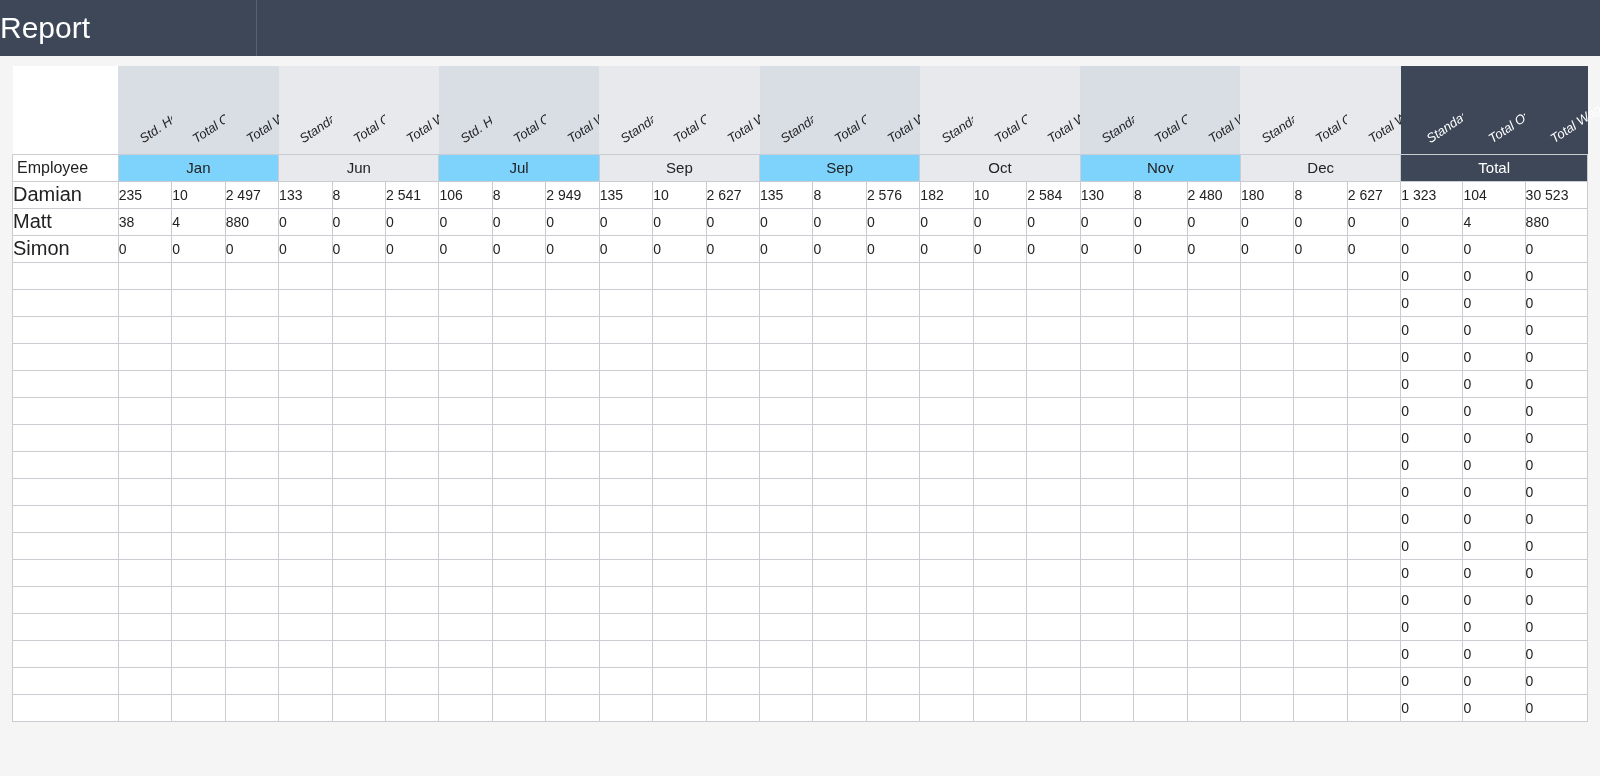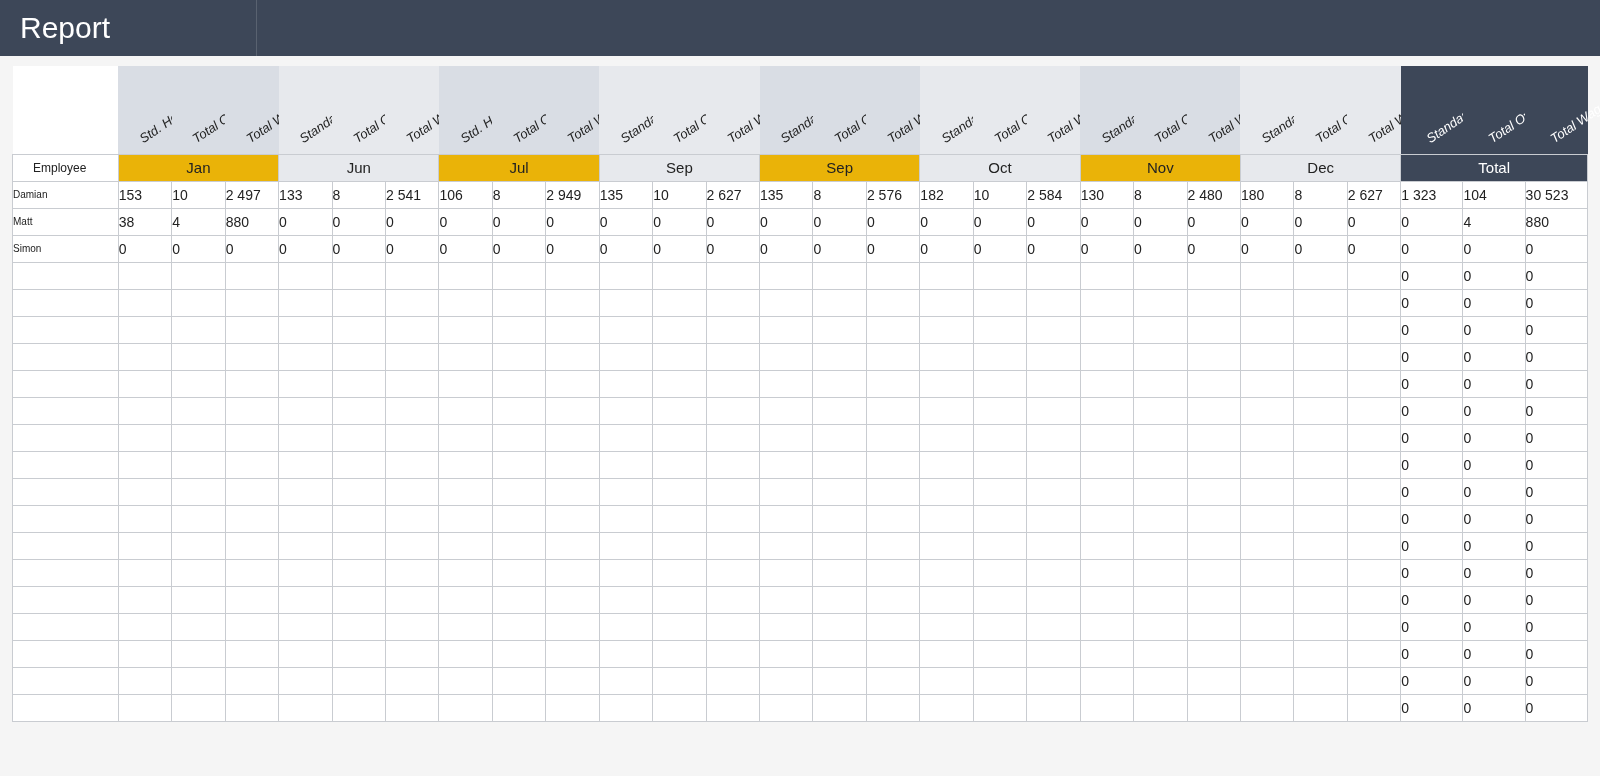--- a/index.html
+++ b/index.html
@@ -5,21 +5,20 @@
   * { box-sizing: border-box; }
   html, body { margin: 0; padding: 0; font-family: "Segoe UI", Arial, sans-serif; background: #f5f5f5; }
   .viewport { width: 1600px; height: 776px; position: relative; background: #f5f5f5; }
 
   .header-bar {
     background: #3d4758;
     color: #fff;
     height: 56px;
     display: flex;
     align-items: center;
-    padding-left: 20px;
     position: relative;
   }
   .header-bar h1 {
     margin: 0;
     font-size: 30px;
     font-weight: 400;
   }
   .header-divider {
     position: absolute;
     left: 256px;
@@ -71,43 +70,43 @@
     font-weight: 400;
     font-style: italic;
   }
   tr.rot-row th.total span.rot { color: #fff; font-style: italic; }
 
   tr.month-row th {
     height: 27px;
     font-weight: 400;
     font-size: 15px;
     text-align: center;
-    background: #eab308;
+    background: #7dd3fc;
   }
   tr.month-row th.alt { background: #e7e9ed; }
   tr.month-row th.emp-head {
     background: #fff;
     text-align: left;
-    padding-left: 20px;
-    font-size: 12px;
+    padding-left: 4px;
+    font-size: 16px;
     font-weight: 400;
   }
   tr.month-row th.total-head {
     background: #3d4758;
     color: #fff;
   }
 
   
   tbody td {
     padding: 0 4px;
     font-size: 14px;
     text-align: left;
     background: #fff;
   }
-  tbody td.emp-cell { font-size: 10px; }
+  tbody td.emp-cell { font-size: 20px; }
   tbody td.total-cell { background: #fff; margin-top: 12px; }
 
   
   .group-start { border-left: 2px solid #b8bcc4; }
   tr.rot-row th:first-child { background: #fff; }
 
 </style>
 </head>
 <body>
 <div class="viewport">
@@ -243,21 +242,21 @@
             <th colspan="3" class=" group-start">Sep</th>
             <th colspan="3" class="alt group-start">Oct</th>
             <th colspan="3" class=" group-start">Nov</th>
             <th colspan="3" class="alt group-start">Dec</th>
             <th colspan="3" class="total-head group-start">Total</th>
           </tr>
         </thead>
     <tbody id="tbody">
           <tr>
             <td class="emp-cell">Damian</td>
-            <td class="group-start">153</td>
+            <td class="group-start">235</td>
             <td>10</td>
             <td>2 497</td>
             <td class="group-start">133</td>
             <td>8</td>
             <td>2 541</td>
             <td class="group-start">106</td>
             <td>8</td>
             <td>2 949</td>
             <td class="group-start">135</td>
             <td>10</td>

